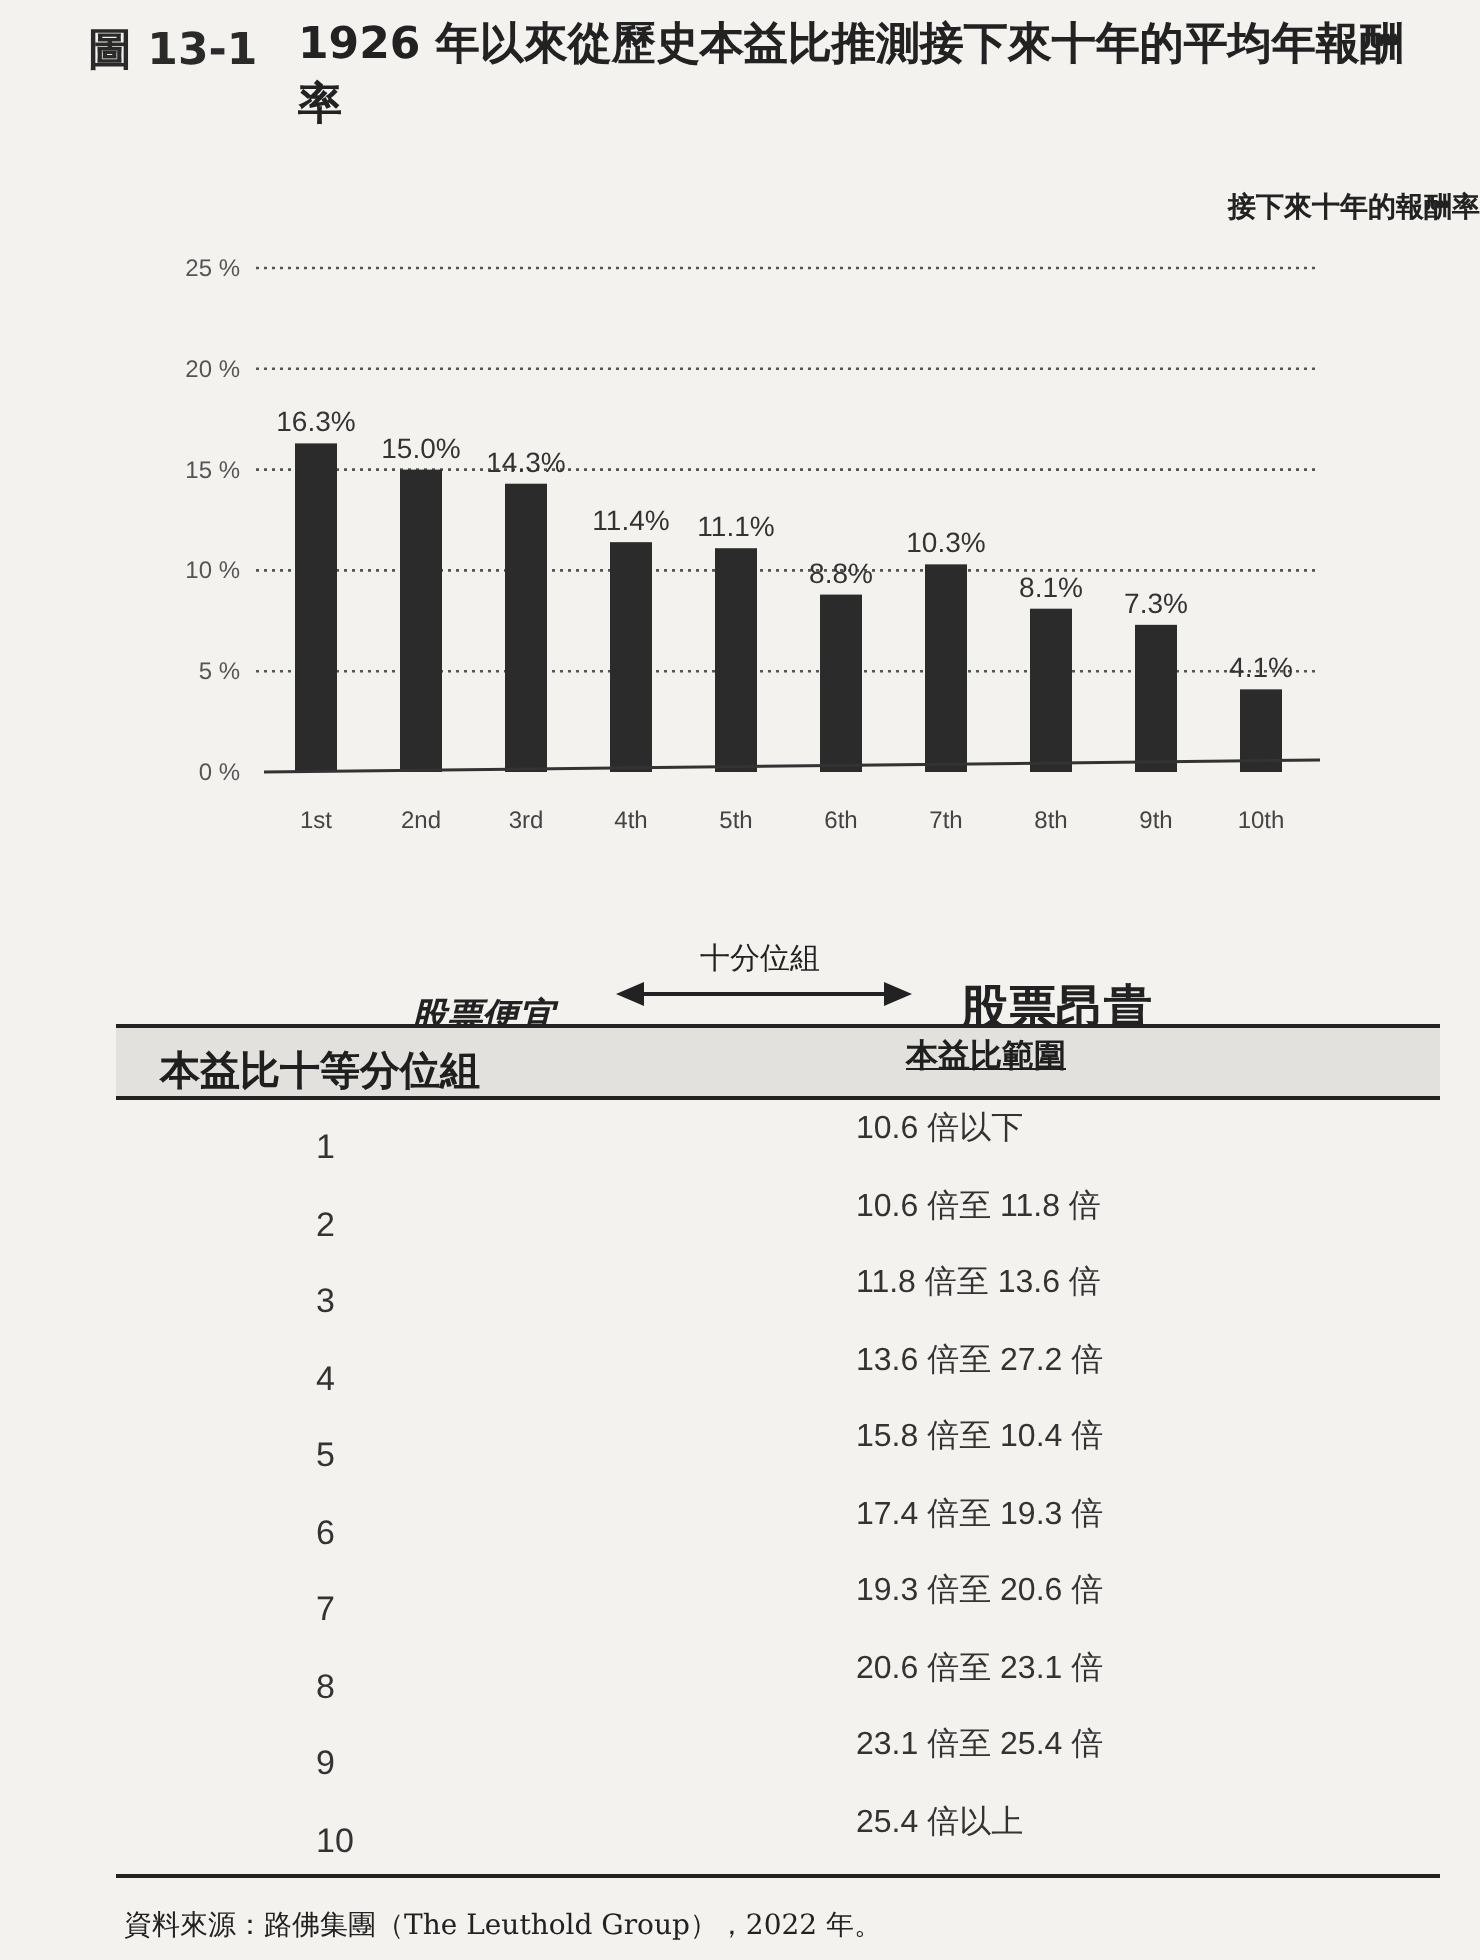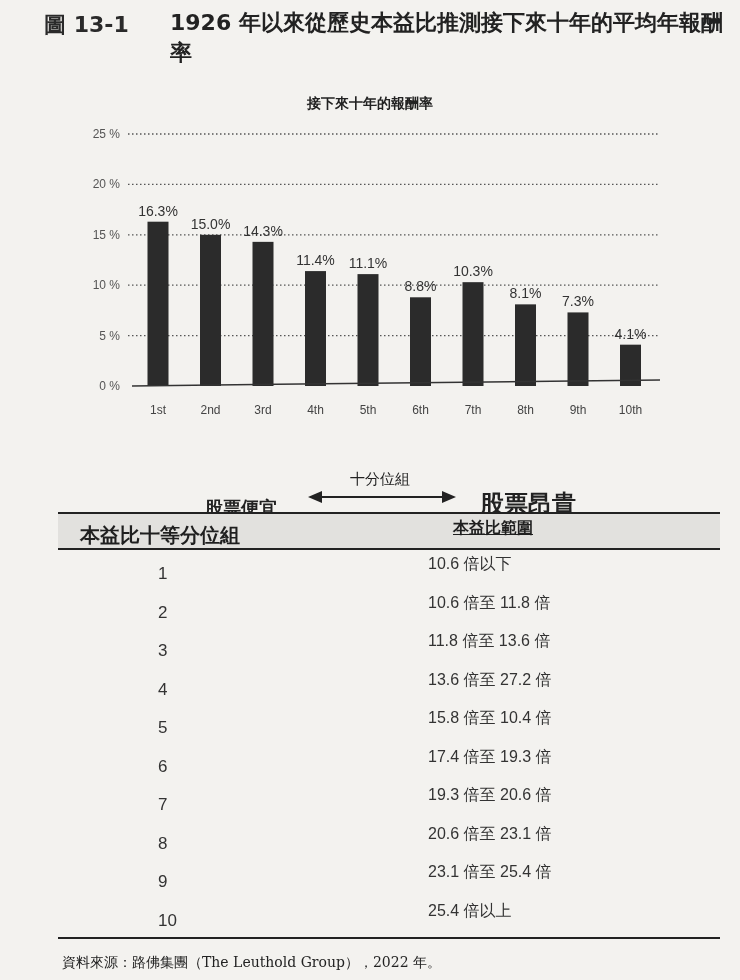--- a/index.html
+++ b/index.html
@@ -5,29 +5,29 @@
   html, body { margin:0; padding:0; }
   body {
     width:740px; height:980px; overflow:hidden;
     background:#f3f2ef;
     font-family:"DejaVu Sans","Liberation Sans",sans-serif;
     color:#1f1f1f;
     position:relative;
   }
   .fig-title-row { position:absolute; left:44px; top:8px; }
   .fig-num { position:absolute; left:0; top:2px; font-size:22px; font-weight:bold; color:#2a2a2a; white-space:nowrap; }
-  .fig-title { position:absolute; left:105px; top:0; width:560px; font-size:22px; font-weight:bold; line-height:30px; color:#222;margin-left:21px; }
-  .chart-title { position:absolute; left:0; width:740px; top:95px; text-align:center; font-size:14px; font-weight:bold; color:#222; }
+  .fig-title { position:absolute; left:105px; top:0; width:560px; font-size:22px; font-weight:bold; line-height:30px; color:#222; }
+  .chart-title { position:absolute; left:0; width:740px; top:95px; text-align:right; font-size:14px; font-weight:bold; color:#222; }
   #chart { position:absolute; left:0; top:0; width:740px; height:440px; }
   .axis-label { font-family:"Liberation Sans",sans-serif; font-size:12px; fill:#555; }
   .val-label { font-family:"Liberation Sans",sans-serif; font-size:14px; fill:#333; }
   .cat-label { font-family:"Liberation Sans",sans-serif; font-size:12px; fill:#444; }
   .arrow-row { position:absolute; left:0; top:464px; width:613px; height:60px; }
   .arrow-mid { position:absolute; left:350px; top:6px; font-size:15px; color:#222; }
-  .arrow-left { position:absolute; left:205px; top:32px; font-size:18px; font-weight:bold; color:#222; }
+  .arrow-left { position:absolute; left:205px; top:32px; font-size:18px; font-weight:bold; color:#222;font-style:italic; }
   .arrow-right { position:absolute; left:480px; top:24px; font-size:24px; font-weight:bold; color:#222; }
   .arrow-svg { position:absolute; left:308px; top:26px; }
   .tbl { position:absolute; left:58px; top:512px; width:662px; }
   .tbl-head { position:relative; height:34px; background:#e2e1de; border-top:2px solid #222; border-bottom:2px solid #222; }
   .th1 { position:absolute; left:22px; top:8px; font-size:20px; font-weight:bold; }
   .th2 { position:absolute; left:395px; top:4px; font-size:16px; font-weight:bold;text-decoration:underline; }
   .tbl-row { position:relative; height:38.5px; }
   .td1 { position:absolute; left:100px; top:14px; font-family:"Liberation Sans",sans-serif; font-size:17px; color:#333; }
   .td2 { position:absolute; left:370px; top:4px; width:170px; text-align:left; font-family:"Liberation Sans",sans-serif; font-size:16px; color:#333; }
   .tbl-bottom { height:0; border-top:2px solid #222; margin-top:2px; }

